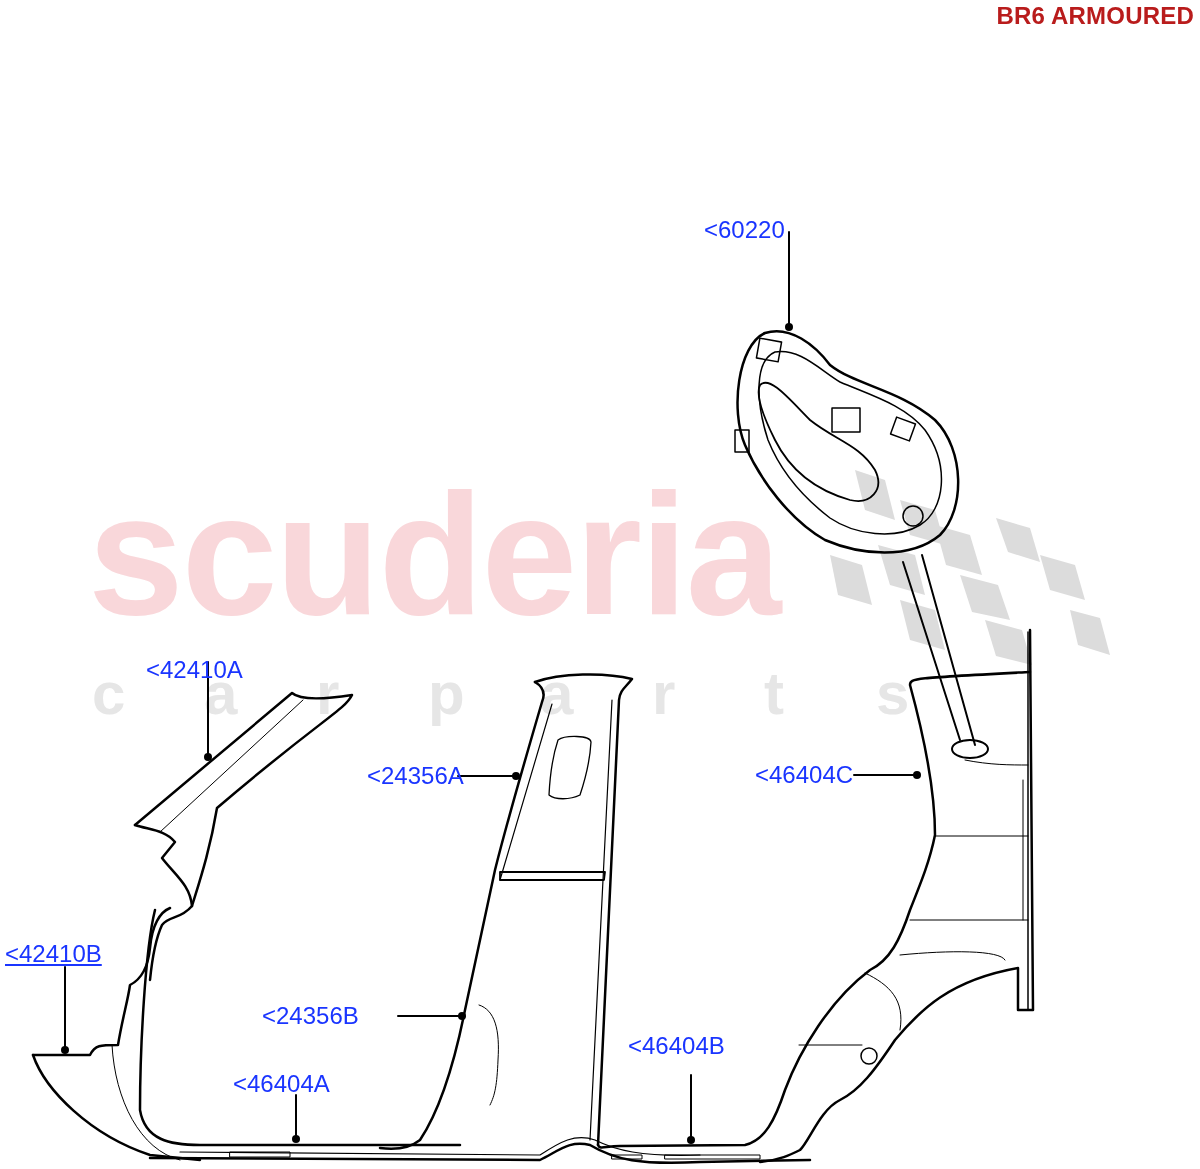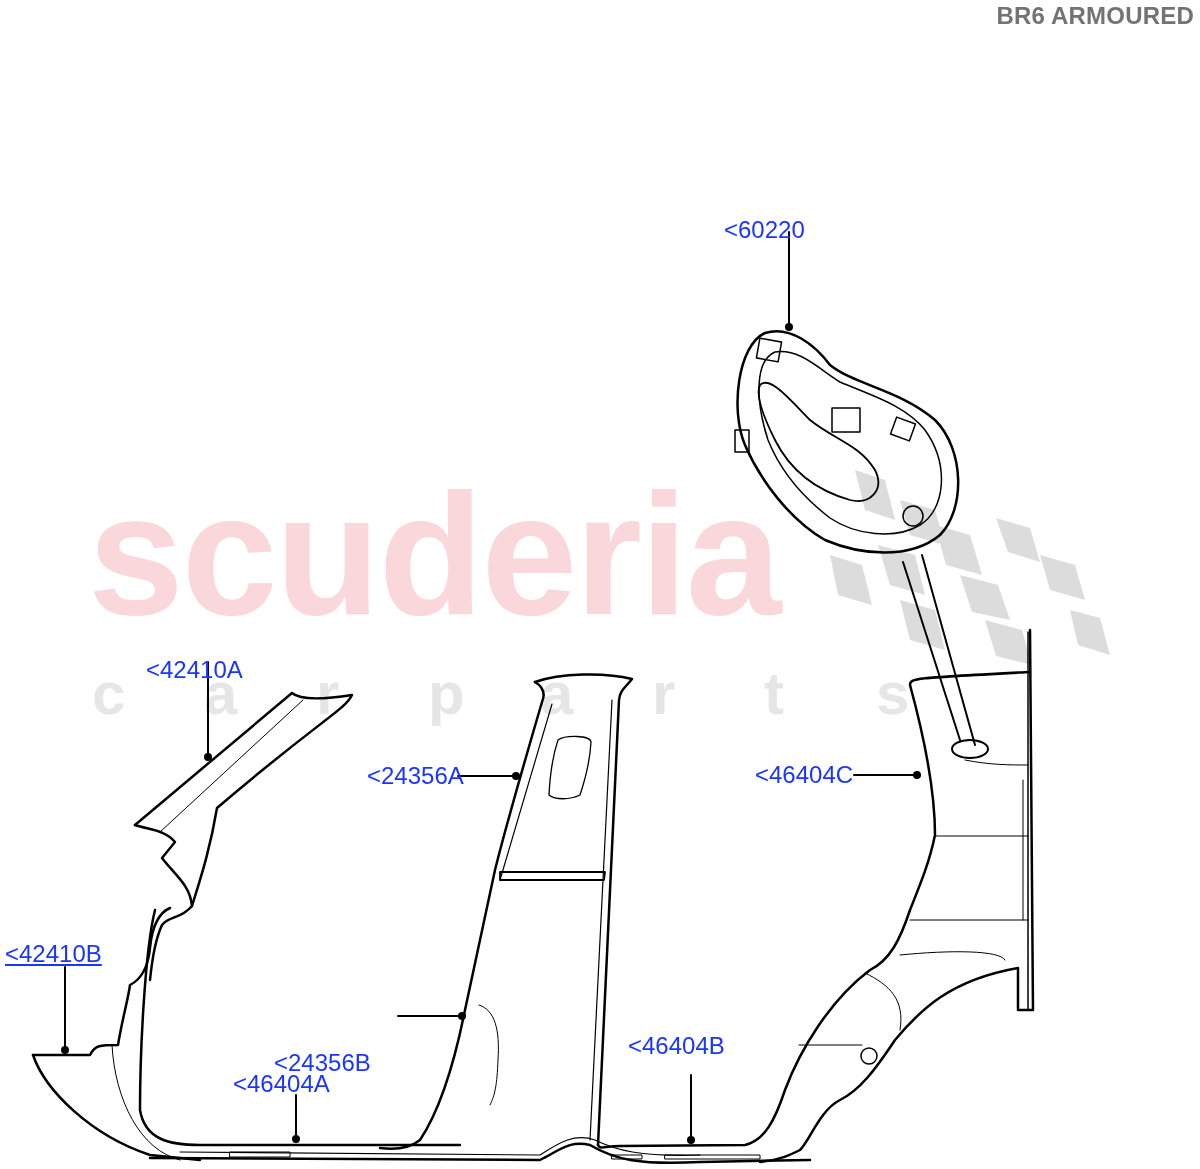--- a/index.html
+++ b/index.html
@@ -1,19 +1,19 @@
 <!DOCTYPE html>
 <html><head>
 <meta charset="utf-8">
 <style>
   html, body { margin: 0; padding: 0; background: #ffffff; }
   body { width: 1200px; height: 1169px; position: relative; overflow: hidden;
          font-family: "Liberation Sans", sans-serif; }
   .title { position: absolute; top: 2px; right: 6px; font-weight: bold; font-size: 24px;
-           color: #737373; letter-spacing: 0.2px; }
+           color: #b91c1c; letter-spacing: 0.2px; }
   .wm-main { position: absolute; left: 88px; top: 468px; font-size: 172px; font-weight: bold;
              color: #f9d7da; letter-spacing: -2px; line-height: 1; }
   .wm-sub { position: absolute; left: 92px; top: 664px; font-size: 60px; font-weight: bold;
             color: #e6e6e6; line-height: 1; }
   .wm-sub span { display: inline-block; width: 112px; }
   svg.drawing { position: absolute; left: 0; top: 0; }
   .callout { position: absolute; font-size: 24px; color: #1a35ff; line-height: 1;
              white-space: nowrap; cursor: pointer; }
 </style>
 </head>
@@ -113,20 +113,20 @@
       <rect x="612" y="1155" width="30" height="4" stroke-width="1"></rect>
       <rect x="665" y="1155" width="95" height="4" stroke-width="1"></rect>
     </g>
     <circle cx="917" cy="775" r="4" fill="#000" stroke="none"></circle>
     <circle cx="691" cy="1140" r="4" fill="#000" stroke="none"></circle>
   </g>
 </svg>
 
 <div class="title">BR6 ARMOURED</div>
 
-<div class="callout" style="left:724px; top:218px;">&lt;60220</div>
+<div class="callout" style="left:704px; top:218px;">&lt;60220</div>
 <div class="callout" style="left:146px; top:650px;margin-top:8px;">&lt;42410A</div>
 <div class="callout" style="left:335px; top:764px;margin-left:32px;">&lt;24356A</div>
 <div class="callout" style="left:728px; top:763px;margin-left:27px;">&lt;46404C</div>
 <div class="callout" style="left:5px;   top:942px;text-decoration:underline;">&lt;42410B</div>
-<div class="callout" style="left:274px; top:1004px;margin-top:47px;">&lt;24356B</div>
+<div class="callout" style="left:262px; top:1004px;">&lt;24356B</div>
 <div class="callout" style="left:628px; top:1034px;">&lt;46404B</div>
 <div class="callout" style="left:233px; top:1072px;">&lt;46404A</div>
 
 </body></html>

